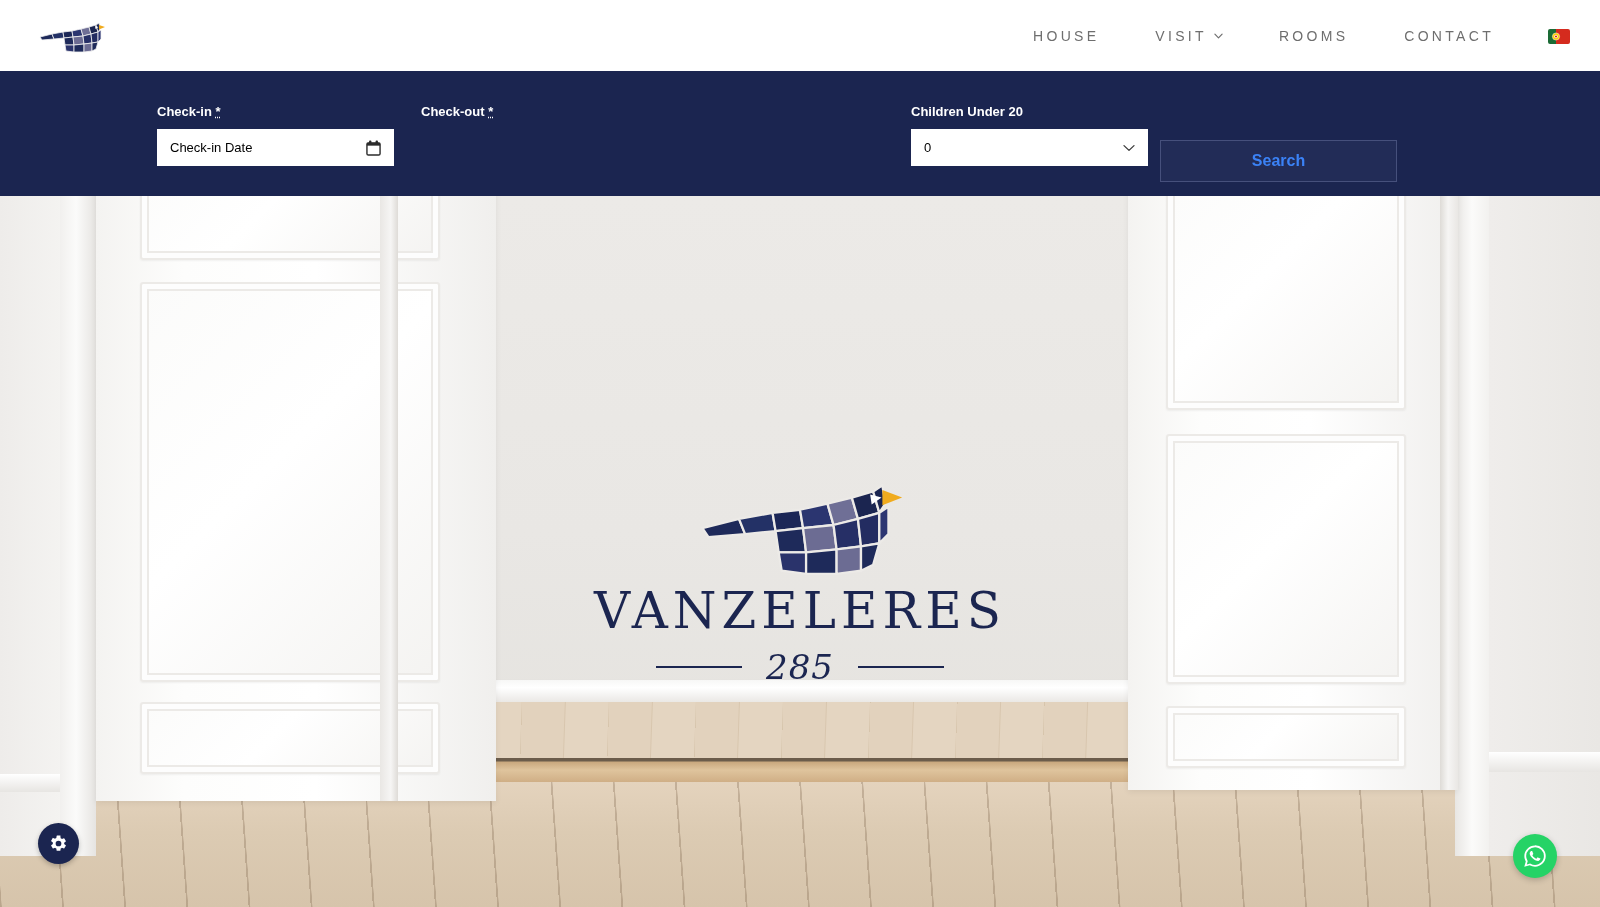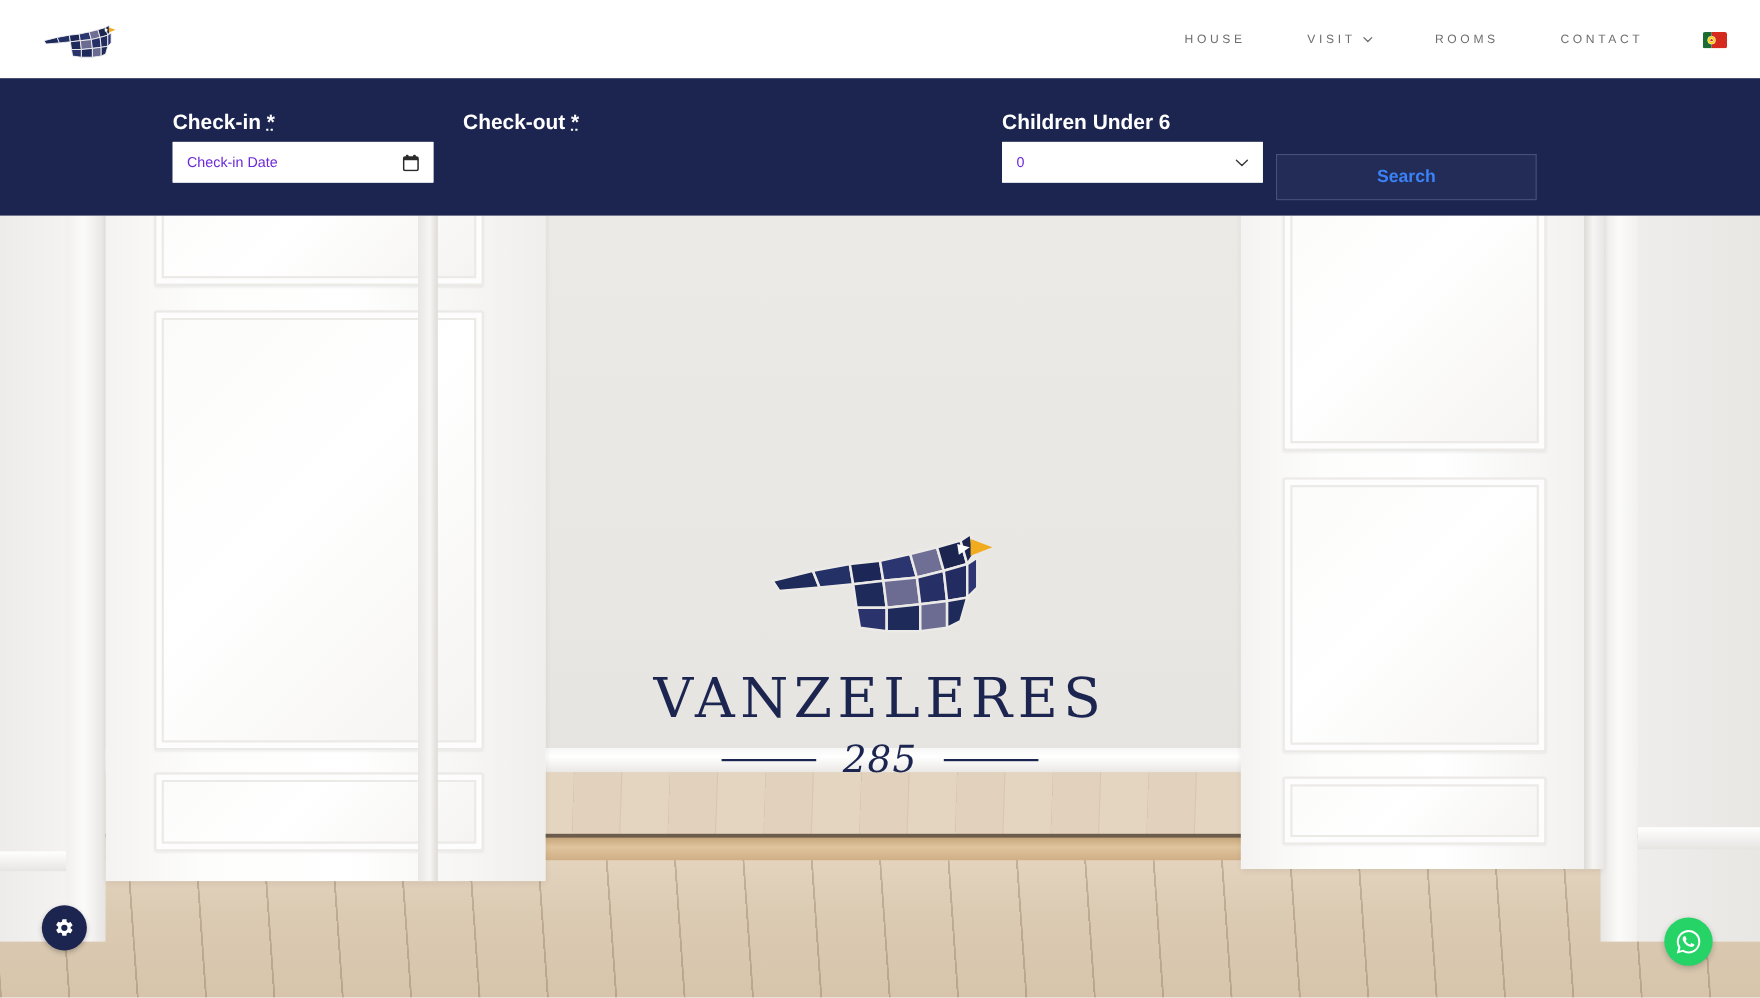--- a/index.html
+++ b/index.html
@@ -27,21 +27,21 @@
     display: flex; align-items: center; justify-content: center;
   }
   .nav {
     position: absolute; right: 0; top: 0;
     height: 71px;
     display: flex; align-items: center;
     padding-right: 78px;
   }
   .nav-item {
     color: #6e6e6e;
-    font-size: 11px;
+    font-size: 14px;
     letter-spacing: 3.3px;
     font-weight: 400;
     text-decoration: none;
     padding: 0 28px;
     display: flex; align-items: center;
     white-space: nowrap;
     cursor: pointer;
   }
   .nav-item .chev {
     margin-left: 7px; display: inline-flex; align-items: center;
@@ -63,39 +63,39 @@
   }
   .booking-inner {
     position: absolute; left: 157px; top: 0;
     width: 1290px; height: 125px;
   }
   .field {
     position: absolute; top: 33px;
   }
   .field-label {
     color: #ffffff;
-    font-size: 19px;
+    font-size: 13px;
     font-weight: bold;
     margin-bottom: 9px;
     line-height: 16px;
     white-space: nowrap;
   }
   .req { text-decoration: underline; text-decoration-style: dotted; }
   .ctrl {
     position: relative;
     height: 37px;
     background: #ffffff;
     border: 1px solid #ffffff;
     display: flex; align-items: center;
     padding: 0 12px;
     cursor: pointer;
   }
   .ctrl .val {
     font-size: 13px;
-    color: #6d28d9;
+    color: #000000;
     flex: 1;
     white-space: nowrap;
     overflow: hidden;
   }
   .ctrl .ic { display: flex; align-items: center; flex: 0 0 auto; }
 
   .f-checkin  { left: 0;    width: 237px; }
   .f-checkout { left: 264px; width: 237px; }
   .f-adults   { left: 502px; width: 237px; }
   .f-children { left: 754px; width: 237px; }
@@ -212,21 +212,20 @@
   }
 
   
   .hero-logo {
     position: absolute; left: 0; right: 0; top: 268px;
     display: flex; flex-direction: column; align-items: center;
     z-index: 5;
   }
   .hero-bird { width: 210px; height: 122px; }
   .hero-word {
-    margin-top: 24px;
     color: #1b2550;
     font-family: "DejaVu Serif", serif;
     font-size: 50px;
     letter-spacing: 5px;
     font-weight: 300;
     line-height: 1;
     white-space: nowrap;
   }
   .hero-sub {
     margin-top: 14px;
@@ -346,21 +345,21 @@
 
       <div class="field f-checkout">
         <div class="field-label">
           <span>Check-out</span>
           <span class="req">*</span>
         </div>
       </div>
 
 
       <div class="field f-children">
-        <div class="field-label">Children Under 6</div>
+        <div class="field-label">Children Under 20</div>
         <div class="ctrl">
           <span class="val">0</span>
           <span class="ic">
             <svg width="12" height="8" viewBox="0 0 12 8">
                 <path d="M1 1.6 L6 6.4 L11 1.6" fill="none" stroke="#3a3a3a" stroke-width="1.3" stroke-linecap="round" stroke-linejoin="round"></path>
               </svg>
           </span>
         </div>
       </div>
 

